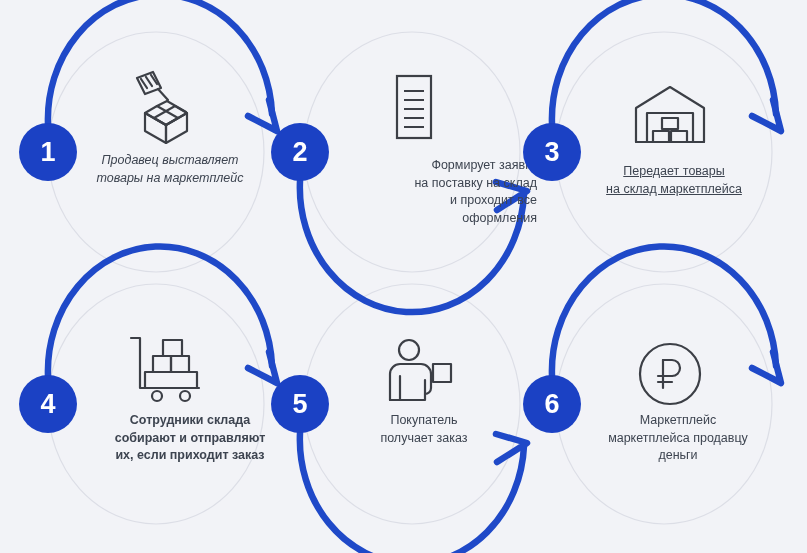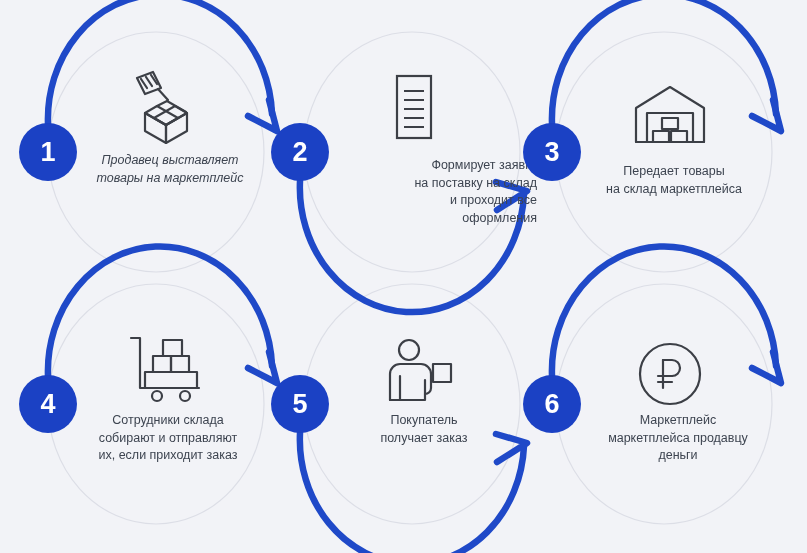--- a/index.html
+++ b/index.html
@@ -158,21 +158,21 @@
         <path d="M6 62 L6 28 L40 7 L74 28 L74 62"></path>
 
         <path d="M17 62 L17 33 L63 33 L63 62"></path>
         <path d="M6 62 H74"></path>
 
         <rect x="32" y="38" width="16" height="11"></rect>
         <rect x="23" y="51" width="16" height="11"></rect>
         <rect x="41" y="51" width="16" height="11"></rect>
       </svg>
     </div>
-    <div class="step-label" style="left:674px; top:163px;">Передает товары
+    <div class="step-label" style="left:674px; top:163px;text-decoration:underline;">Передает товары
 на склад маркетплейса</div>
   </div>
 
   <div class="step-node">
     <div class="badge" style="left:48px; top:404px;">
       <span>4</span>
     </div>
     <div class="step-icon" style="left:166px; top:318px;">
       <svg width="86" height="74" viewBox="0 0 86 74" fill="none" stroke="#3c3f46" stroke-width="2.2" stroke-linejoin="round" stroke-linecap="round">
 
@@ -182,21 +182,21 @@
 
         <rect x="30" y="26" width="18" height="16"></rect>
         <rect x="48" y="26" width="18" height="16"></rect>
 
         <rect x="40" y="10" width="19" height="16"></rect>
 
         <circle cx="34" cy="66" r="5"></circle>
         <circle cx="62" cy="66" r="5"></circle>
       </svg>
     </div>
-    <div class="step-label" style="left:168px; top:412px;">Сотрудники склада
+    <div class="step-label" style="left:190px; top:412px;font-weight:bold;">Сотрудники склада
 собирают и отправляют
 их, если приходит заказ</div>
   </div>
 
   <div class="step-node">
     <div class="badge" style="left:300px; top:404px;">
       <span>5</span>
     </div>
     <div class="step-icon" style="left:418px; top:322px;">
       <svg width="76" height="70" viewBox="0 0 76 70" fill="none" stroke="#3c3f46" stroke-width="2.2" stroke-linejoin="round" stroke-linecap="round">

